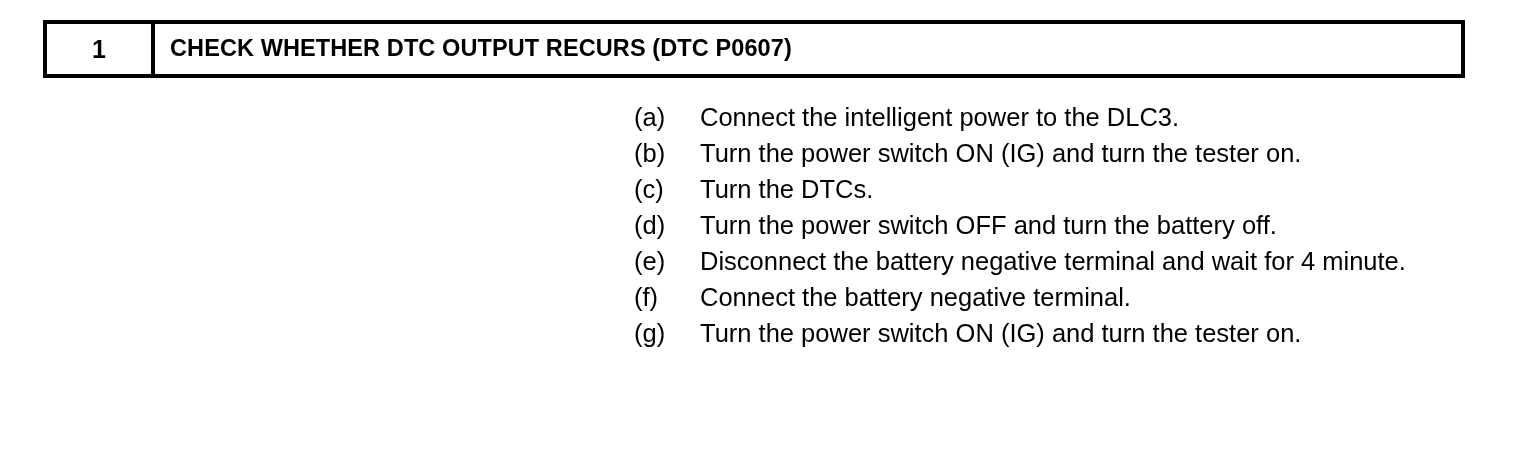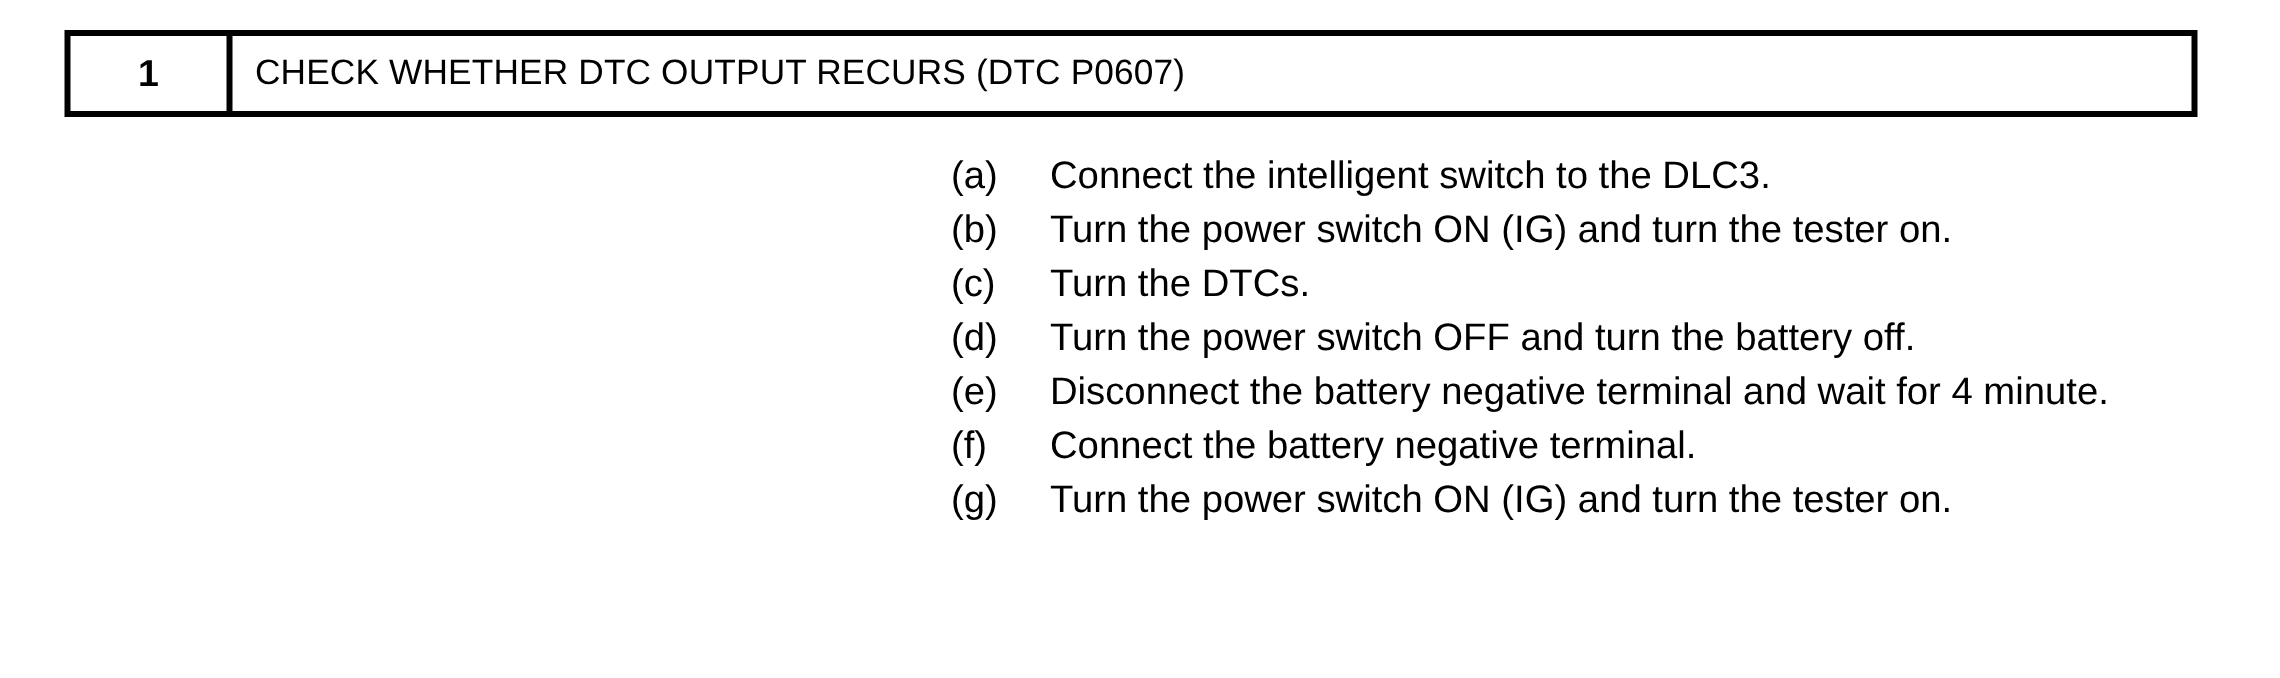--- a/index.html
+++ b/index.html
@@ -46,21 +46,21 @@
   }
   .step-title-cell {
     flex: 1 1 auto;
     display: flex;
     align-items: center;
     padding-left: 15px;
     box-sizing: border-box;
   }
   .step-title {
     font-size: 23.5px;
-    font-weight: normal;
+    font-weight: bold;
     line-height: 1;
     letter-spacing: 0.1px;
     white-space: nowrap;
   }
 
   
   .procedure-list {
     position: absolute;
     left: 634px;
     top: 99px;
@@ -90,21 +90,21 @@
     <span class="step-number">1</span>
   </div>
   <div class="step-title-cell">
     <span class="step-title">CHECK WHETHER DTC OUTPUT RECURS (DTC P0607)</span>
   </div>
 </div>
 
 <div class="procedure-list">
   <div class="procedure-item">
     <span class="item-label">(a)</span>
-    <span class="item-text">Connect the intelligent switch to the DLC3.</span>
+    <span class="item-text">Connect the intelligent power to the DLC3.</span>
   </div>
   <div class="procedure-item">
     <span class="item-label">(b)</span>
     <span class="item-text">Turn the power switch ON (IG) and turn the tester on.</span>
   </div>
   <div class="procedure-item">
     <span class="item-label">(c)</span>
     <span class="item-text">Turn the DTCs.</span>
   </div>
   <div class="procedure-item">

